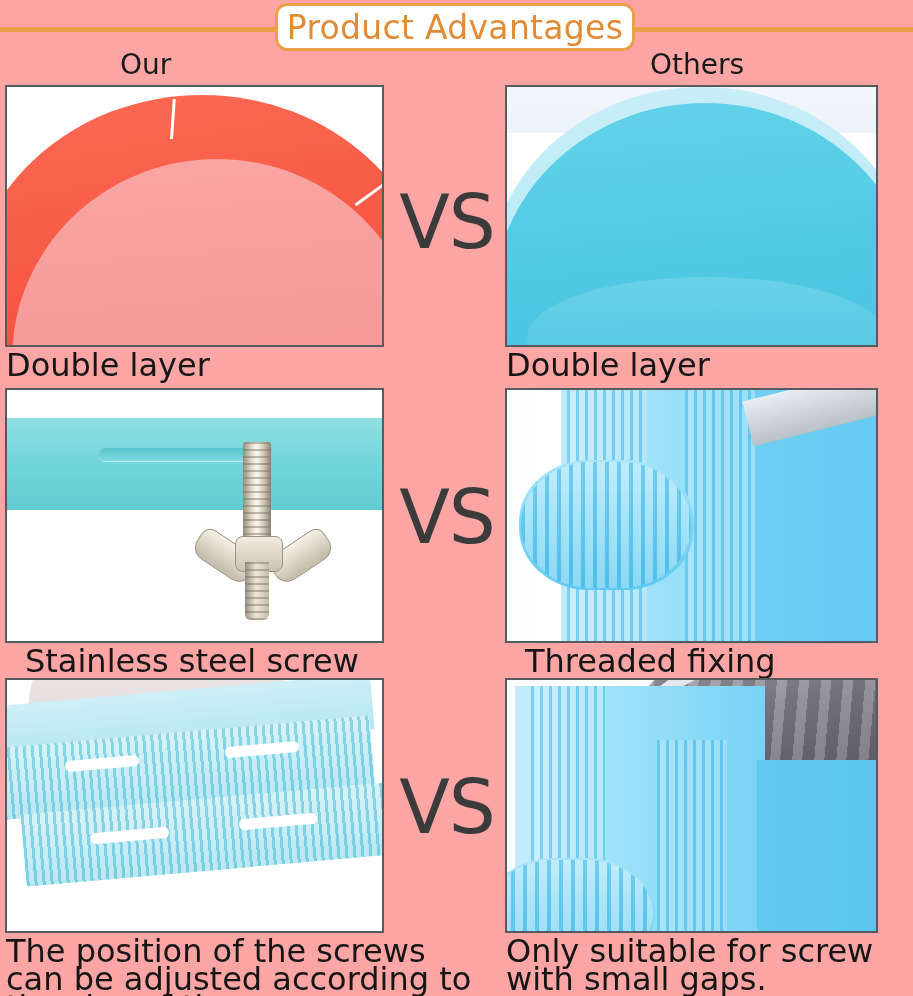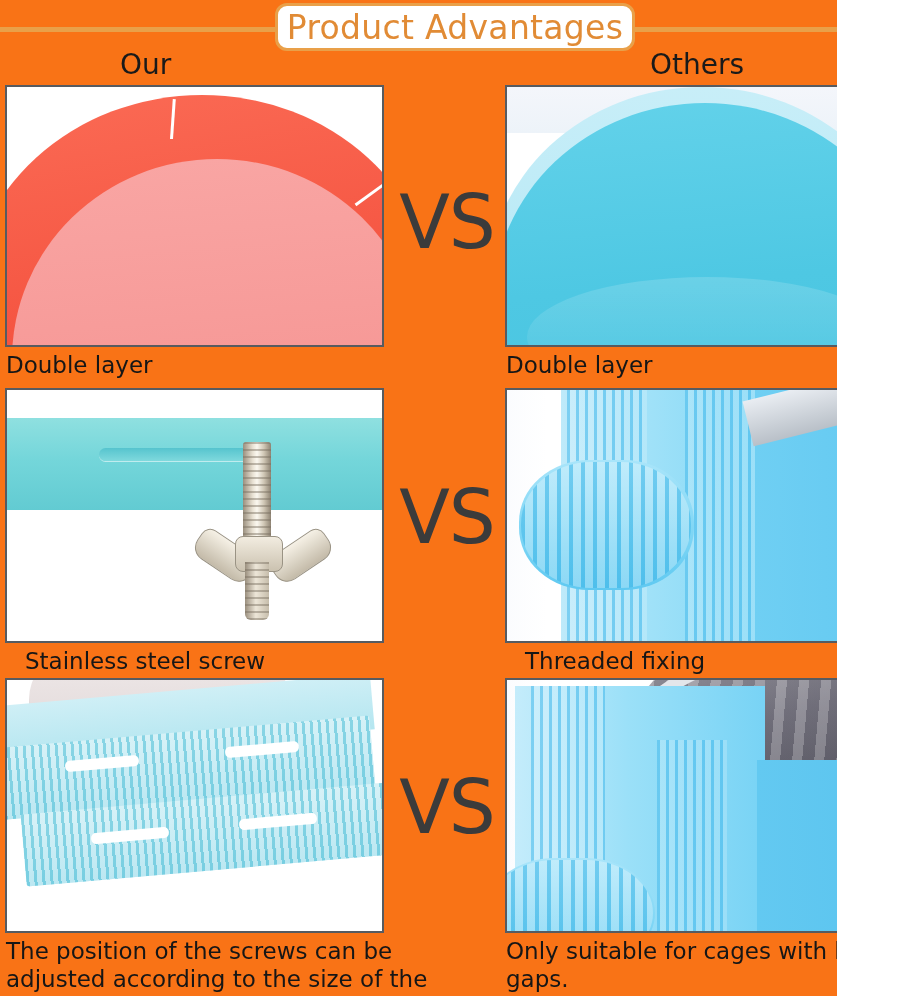--- a/index.html
+++ b/index.html
@@ -7,23 +7,23 @@
     margin: 0;
     padding: 0;
     background: #ffffff;
   }
   body {
     font-family: "Liberation Sans", sans-serif;
     -webkit-font-smoothing: antialiased;
   }
   #page {
     position: relative;
-    width: 837px;
+    width: 913px;
     height: 996px;
-    background: #f97316;
+    background: #fca5a5;
     overflow: hidden;
   }
 
   
   .header {
     position: absolute;
     left: 0;
     top: 0;
     width: 913px;
     height: 58px;
@@ -88,21 +88,21 @@
     overflow: hidden;
   }
   .frame-left  { left: 5px;   width: 379px; }
   .frame-right { left: 505px; width: 373px; }
   .h-r1 { top: 0px; height: 262px; }
   .h-r2 { top: 0px; height: 255px; }
   .h-r3 { top: 0px; height: 255px; }
 
   .caption {
     position: absolute;
-    font-size: 23px;
+    font-size: 32px;
     line-height: 28px;
     color: #161616;
     font-family: "DejaVu Sans", sans-serif;
     white-space: nowrap;
   }
   .caption-wrap { white-space: normal; }
   .cap-left  { left: 6px;   width: 470px; }
   .cap-right { left: 506px; width: 400px; }
   .cap-r1 { top: 266px; }
   .cap-r2 { top: 259px; margin-left: 19px; }
@@ -474,16 +474,16 @@
         <div class="blue-corner"></div>
         <div class="blue-corner-r"></div>
         <div class="ribs corner-ribs-a"></div>
         <div class="ribs corner-ribs-b"></div>
         <div class="plug2"></div>
         <div class="plug2-ribs"></div>
       </div>
     </div>
 
     <div class="caption caption-wrap cap-left cap-r3">The position of the screws can be adjusted according to the size of the cage.</div>
-    <div class="caption caption-wrap cap-right cap-r3">Only suitable for cages with layer gaps.</div>
+    <div class="caption caption-wrap cap-right cap-r3">Only suitable for screw with small gaps.</div>
   </div>
 
 </div>
 
 </body></html>

